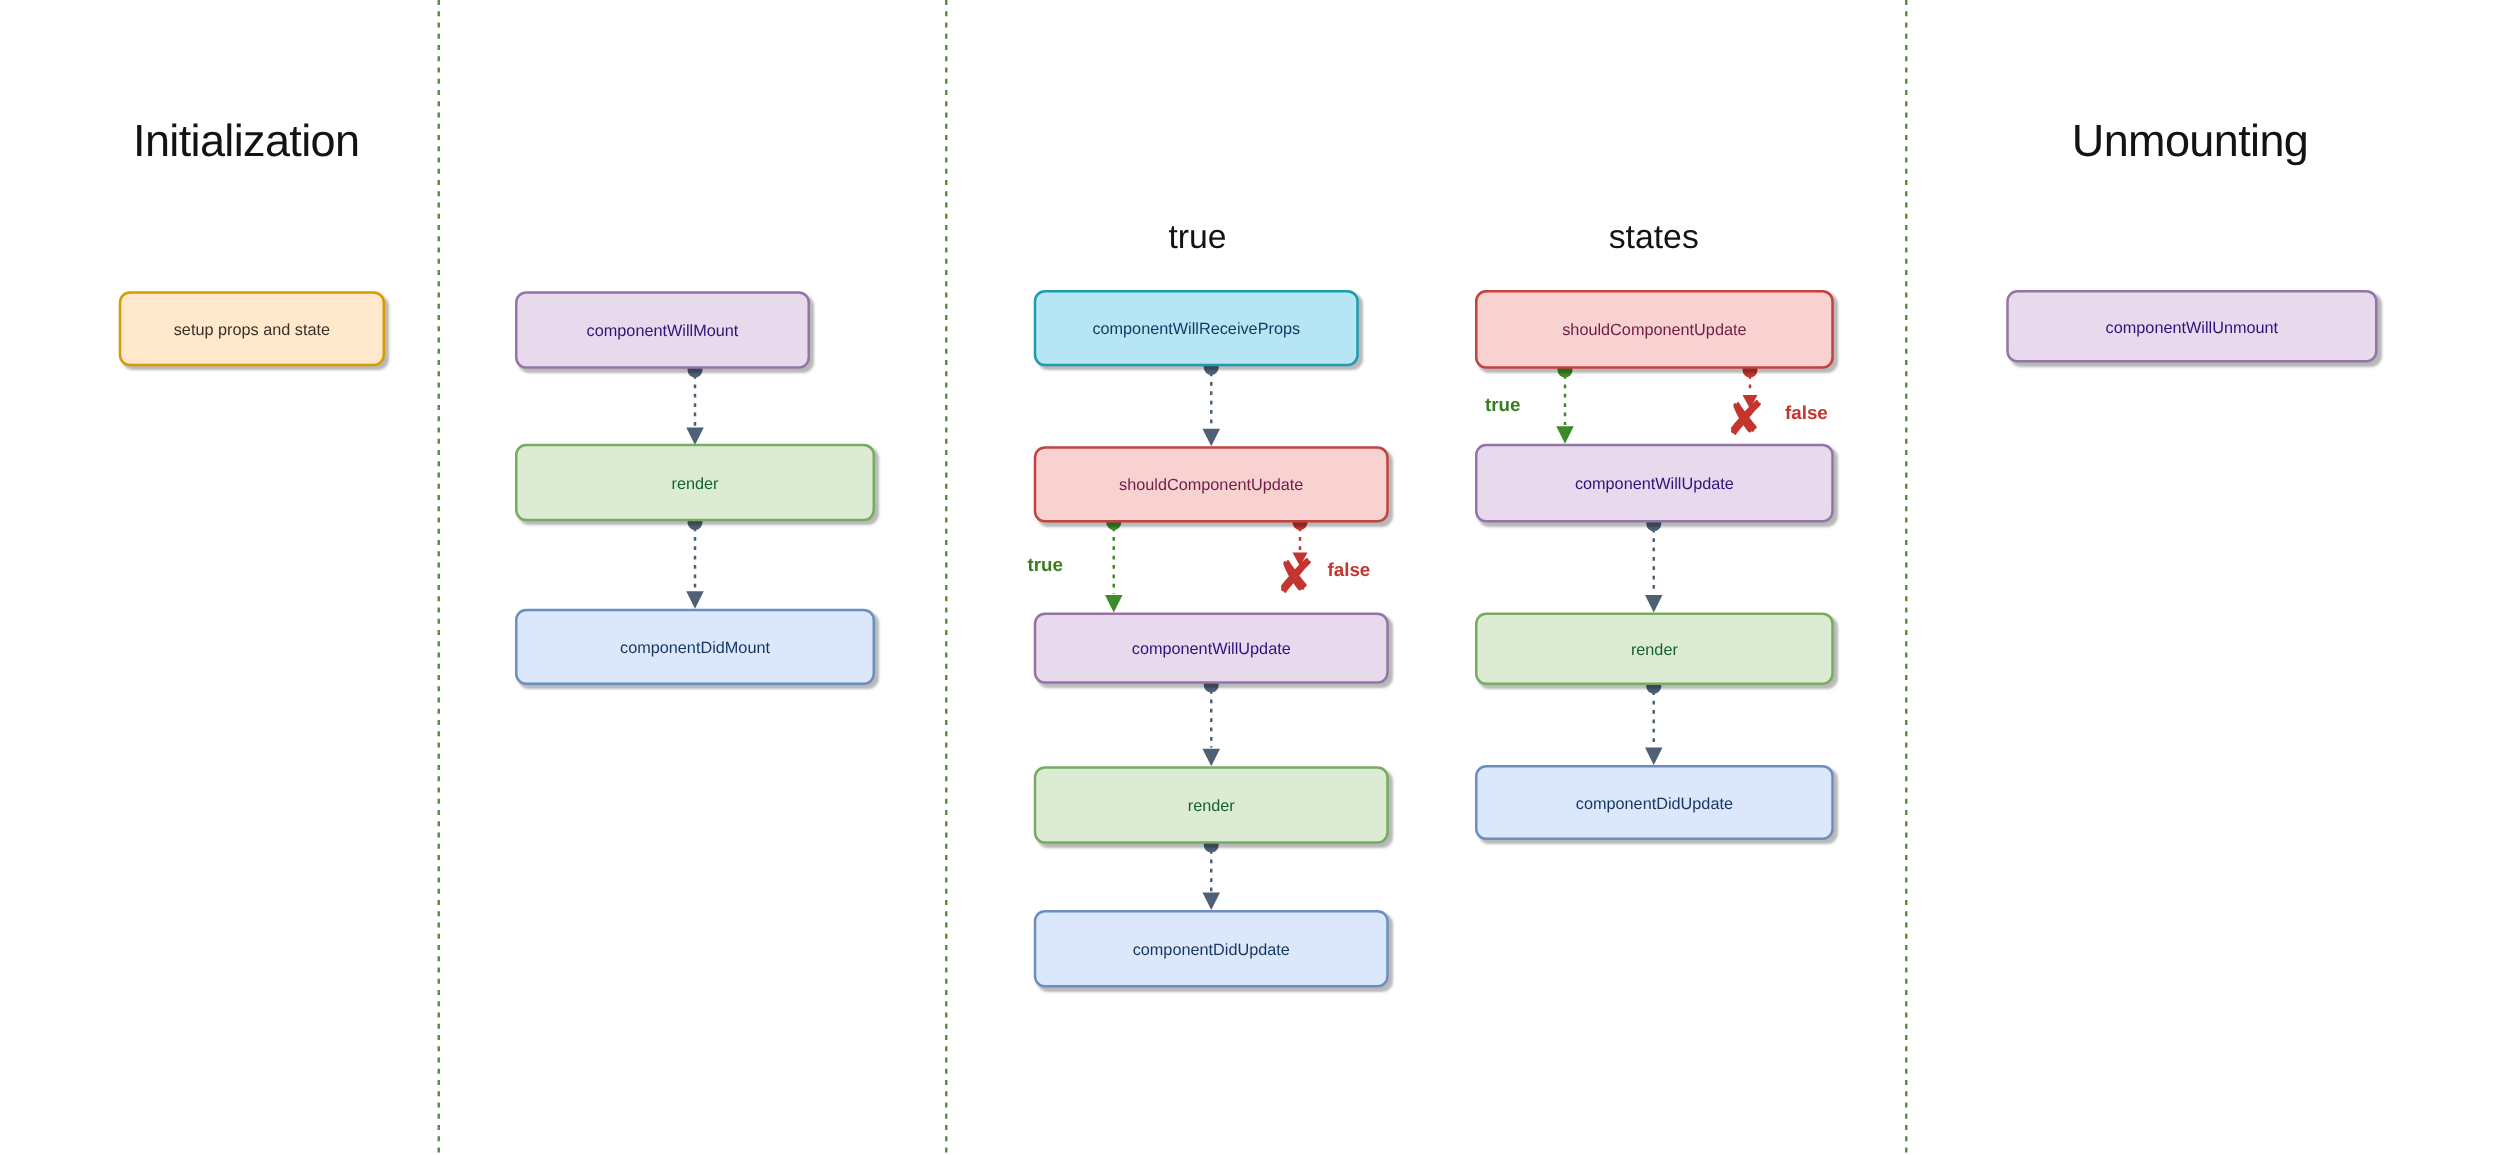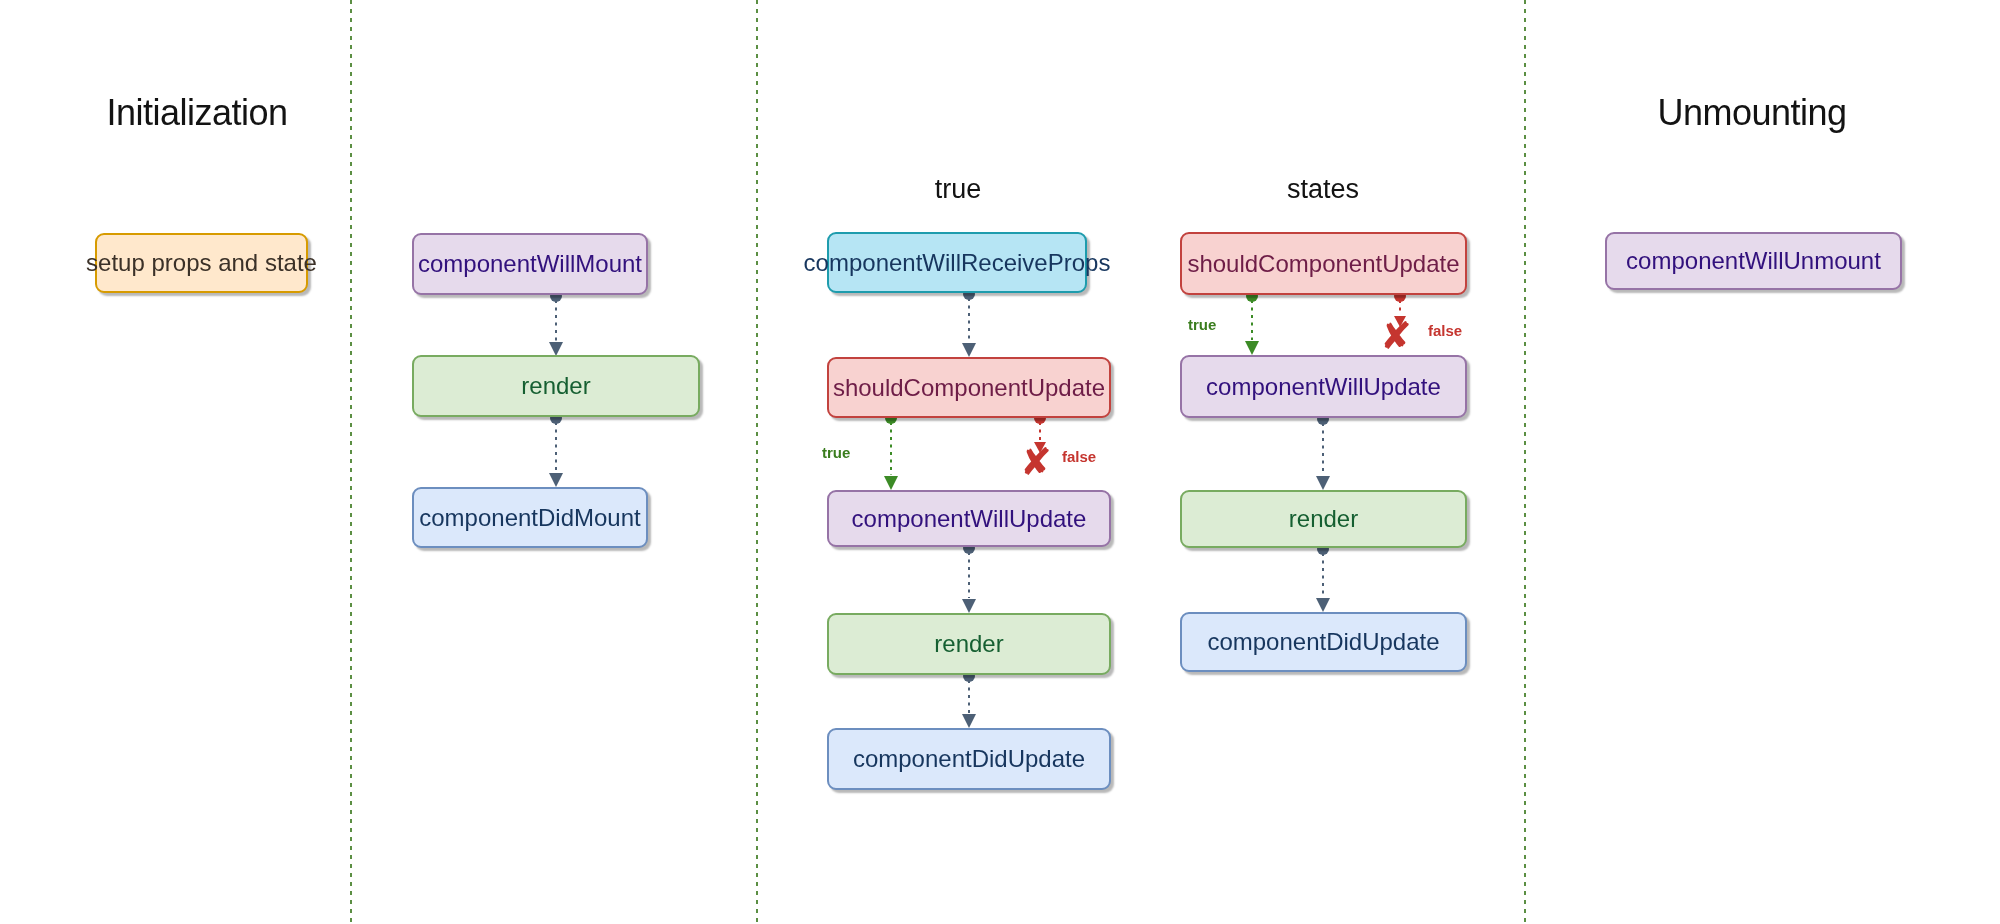--- a/index.html
+++ b/index.html
@@ -11,21 +11,21 @@
     position:absolute;width:300px;text-align:center;
     font-size:36px;font-weight:500;letter-spacing:-0.5px;color:var(--title-color);
     white-space:nowrap;
   }
   .sub-title{
     position:absolute;width:200px;text-align:center;
     font-size:27px;font-weight:500;color:var(--title-color);white-space:nowrap;
   }
   .node{
     position:absolute;display:flex;align-items:center;justify-content:center;
-    border:2px solid;border-radius:9px;font-size:24px;font-weight:500;
+    border:2px solid;border-radius:9px;font-size:13px;font-weight:500;
     box-shadow:3px 3px 2px rgba(0,0,0,0.28);box-sizing:border-box;white-space:nowrap;
   }
   .node.orange{background:var(--orange-bg);border-color:var(--orange-border);color:var(--orange-text);}
   .node.purple{background:var(--purple-bg);border-color:var(--purple-border);color:var(--purple-text);}
   .node.green {background:var(--green-bg); border-color:var(--green-border); color:var(--green-text);}
   .node.blue  {background:var(--blue-bg);  border-color:var(--blue-border);  color:var(--blue-text);}
   .node.red   {background:var(--red-bg);   border-color:var(--red-border);   color:var(--red-text);}
   .node.cyan  {background:var(--cyan-bg);  border-color:var(--cyan-border);  color:var(--cyan-text);}
   .branch-label{
     position:absolute;font-size:15px;font-weight:600;white-space:nowrap;
@@ -119,21 +119,21 @@
   <div class="col-title" style="left:47px;top:92px">Initialization</div>
   <div class="col-title" style="left:1602px;top:92px">Unmounting</div>
 
   <div class="sub-title" style="left:858px;top:174px">true</div>
   <div class="sub-title" style="left:1223px;top:174px">states</div>
 
   <div class="node orange" style="left:95px;top:233px;width:213px;height:60px">setup props and state</div>
 
   <div class="node purple" style="left:412px;top:233px;width:236px;height:62px">componentWillMount</div>
   <div class="node green" style="left:412px;top:355px;width:288px;height:62px">render</div>
-  <div class="node blue" style="left:412px;top:487px;width:236px;height:61px">componentDidMount</div>
+  <div class="node blue" style="left:412px;top:487px;width:288px;height:61px">componentDidMount</div>
 
   <div class="node cyan" style="left:827px;top:232px;width:260px;height:61px">componentWillReceiveProps</div>
   <div class="node red" style="left:827px;top:357px;width:284px;height:61px">shouldComponentUpdate</div>
   <div class="node purple" style="left:827px;top:490px;width:284px;height:57px">componentWillUpdate</div>
   <div class="node green" style="left:827px;top:613px;width:284px;height:62px">render</div>
   <div class="node blue" style="left:827px;top:728px;width:284px;height:62px">componentDidUpdate</div>
 
   <span class="branch-label true" style="left:822px;top:444px">true</span>
   <span class="cross" style="left:1020px;top:443px">✘</span>
   <span class="branch-label false" style="left:1062px;top:448px">false</span>

